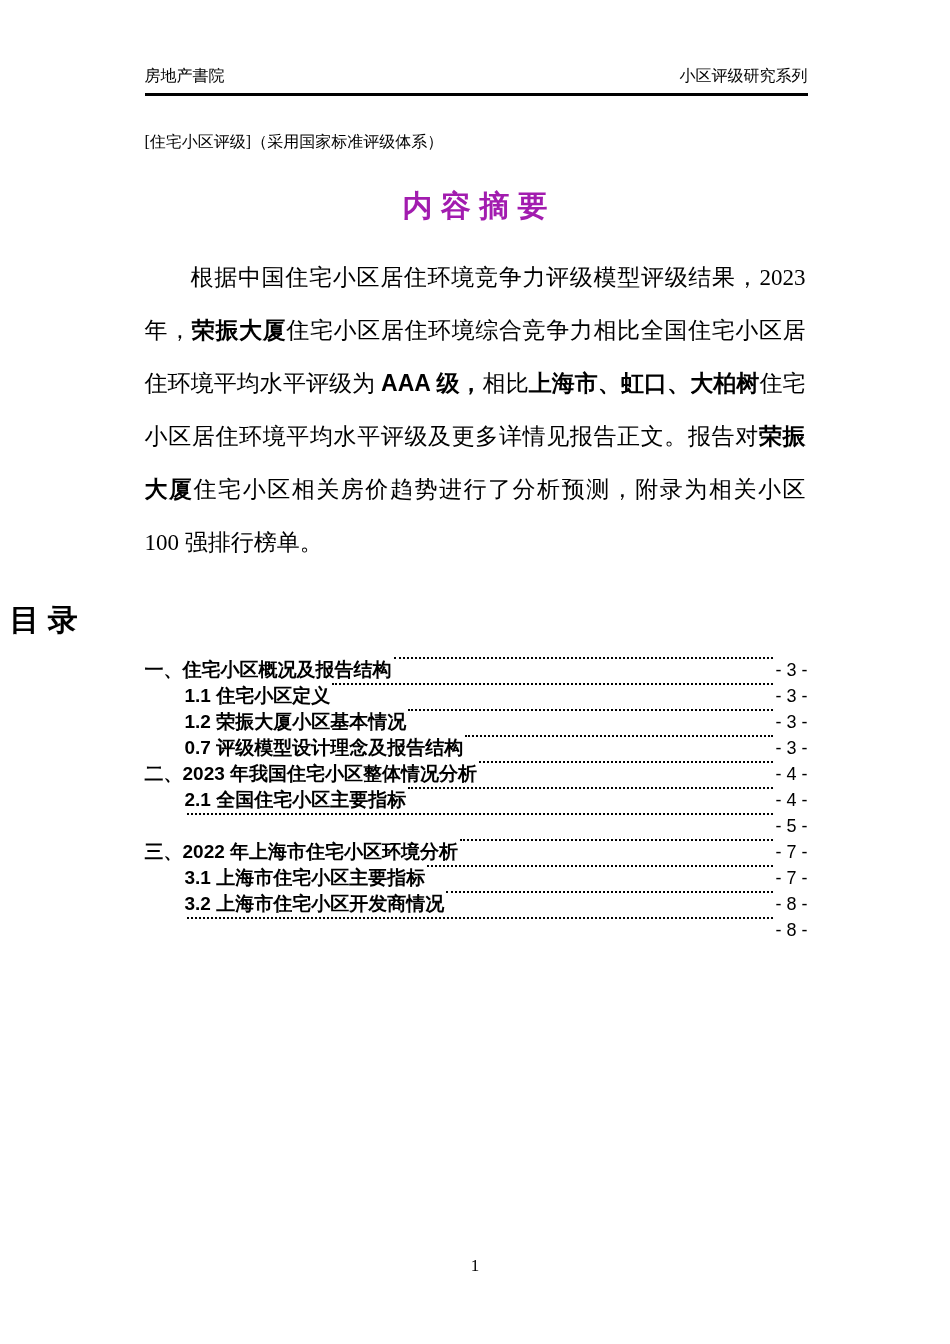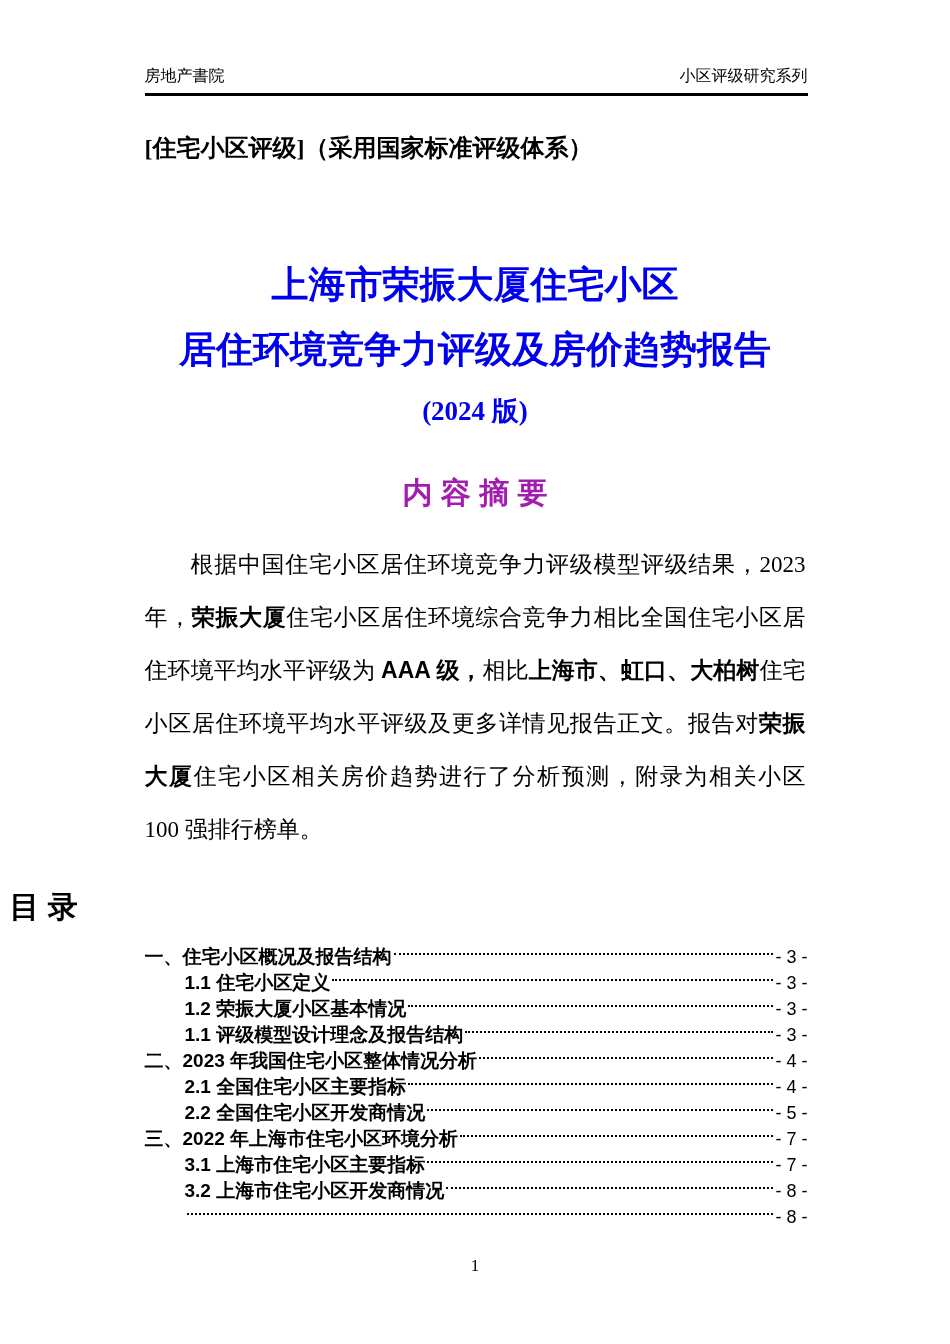--- a/index.html
+++ b/index.html
@@ -20,22 +20,22 @@
     justify-content: space-between;
     align-items: flex-end;
     font-family: "Liberation Sans", "DejaVu Sans", sans-serif;
     font-size: 16px;
     border-bottom: 3px solid #000000;
     padding-bottom: 6px;
   }
   
   .bracket-line {
     margin: 36px 135px 0 135px;
-    font-size: 24px;
-    font-weight: 700;
+    font-size: 16px;
+    font-weight: 400;
   }
   
   .title-block {
     margin-top: 88px;
     text-align: center;
     font-weight: 700;
     color: #0000EE;
   }
   .title-main { font-size: 37px; line-height: 65px; }
   .title-sub  { font-size: 27px; line-height: 58px; }
@@ -65,21 +65,21 @@
     margin-top: 28px;
     text-align: left;
     font-family: "Liberation Sans", "DejaVu Sans", sans-serif;
     font-size: 30px;
     font-weight: 700;
     line-height: 46px;
   }
   .toc-list { margin: 14px 133px 0 135px; }
   .toc-row {
     display: flex;
-    align-items: center;
+    align-items: flex-start;
     line-height: 26px;
     white-space: nowrap;
   }
   .toc-row.level-2 { padding-left: 40px; }
   .toc-label {
     font-family: "Liberation Sans", "DejaVu Sans", sans-serif;
     font-size: 19px;
     font-weight: 700;
   }
   .toc-dots {
@@ -108,25 +108,20 @@
 
 <div class="page">
 
   <div class="header">
     <span>房地产書院</span>
     <span>小区评级研究系列</span>
   </div>
 
   <div class="bracket-line">[住宅小区评级]（采用国家标准评级体系）</div>
 
-  <div class="title-block">
-    <div class="title-main">上海市荣振大厦住宅小区</div>
-    <div class="title-main">居住环境竞争力评级及房价趋势报告</div>
-    <div class="title-sub">(2024 版)</div>
-  </div>
 
   <div class="summary-heading">内 容 摘 要</div>
 
   <div class="summary-paragraph"><span>根据中国住宅小区居住环境竞争力评级模型评级结果，2023 年，</span><span class="bold">荣振大厦</span><span>住宅小区居住环境综合竞争力相比全国住宅小区居住环境平均水平评级为 </span><span class="bold">AAA 级，</span><span>相比</span><span class="bold">上海市、虹口、大柏树</span><span>住宅小区居住环境平均水平评级及更多详情见报告正文。报告对</span><span class="bold">荣振大厦</span><span>住宅小区相关房价趋势进行了分析预测，附录为相关小区 100 强排行榜单。</span></div>
 
   <div class="toc-heading">目 录</div>
 
   <div class="toc-list">
       <div class="toc-row level-1">
         <span class="toc-label">一、住宅小区概况及报告结构</span>
@@ -137,36 +132,35 @@
         <span class="toc-label">1.1 住宅小区定义</span>
         <span class="toc-dots"></span>
         <span class="toc-page">- 3 -</span>
       </div>
       <div class="toc-row level-2">
         <span class="toc-label">1.2 荣振大厦小区基本情况</span>
         <span class="toc-dots"></span>
         <span class="toc-page">- 3 -</span>
       </div>
       <div class="toc-row level-2">
-        <span class="toc-label">1.1 评级模型设计理念及报告结构</span>
+        <span class="toc-label">0.7 评级模型设计理念及报告结构</span>
         <span class="toc-dots"></span>
         <span class="toc-page">- 3 -</span>
       </div>
       <div class="toc-row level-1">
         <span class="toc-label">二、2023 年我国住宅小区整体情况分析</span>
         <span class="toc-dots"></span>
         <span class="toc-page">- 4 -</span>
       </div>
       <div class="toc-row level-2">
         <span class="toc-label">2.1 全国住宅小区主要指标</span>
         <span class="toc-dots"></span>
         <span class="toc-page">- 4 -</span>
       </div>
       <div class="toc-row level-2">
-        <span class="toc-label">2.2 全国住宅小区开发商情况</span>
         <span class="toc-dots"></span>
         <span class="toc-page">- 5 -</span>
       </div>
       <div class="toc-row level-1">
         <span class="toc-label">三、2022 年上海市住宅小区环境分析</span>
         <span class="toc-dots"></span>
         <span class="toc-page">- 7 -</span>
       </div>
       <div class="toc-row level-2">
         <span class="toc-label">3.1 上海市住宅小区主要指标</span>

